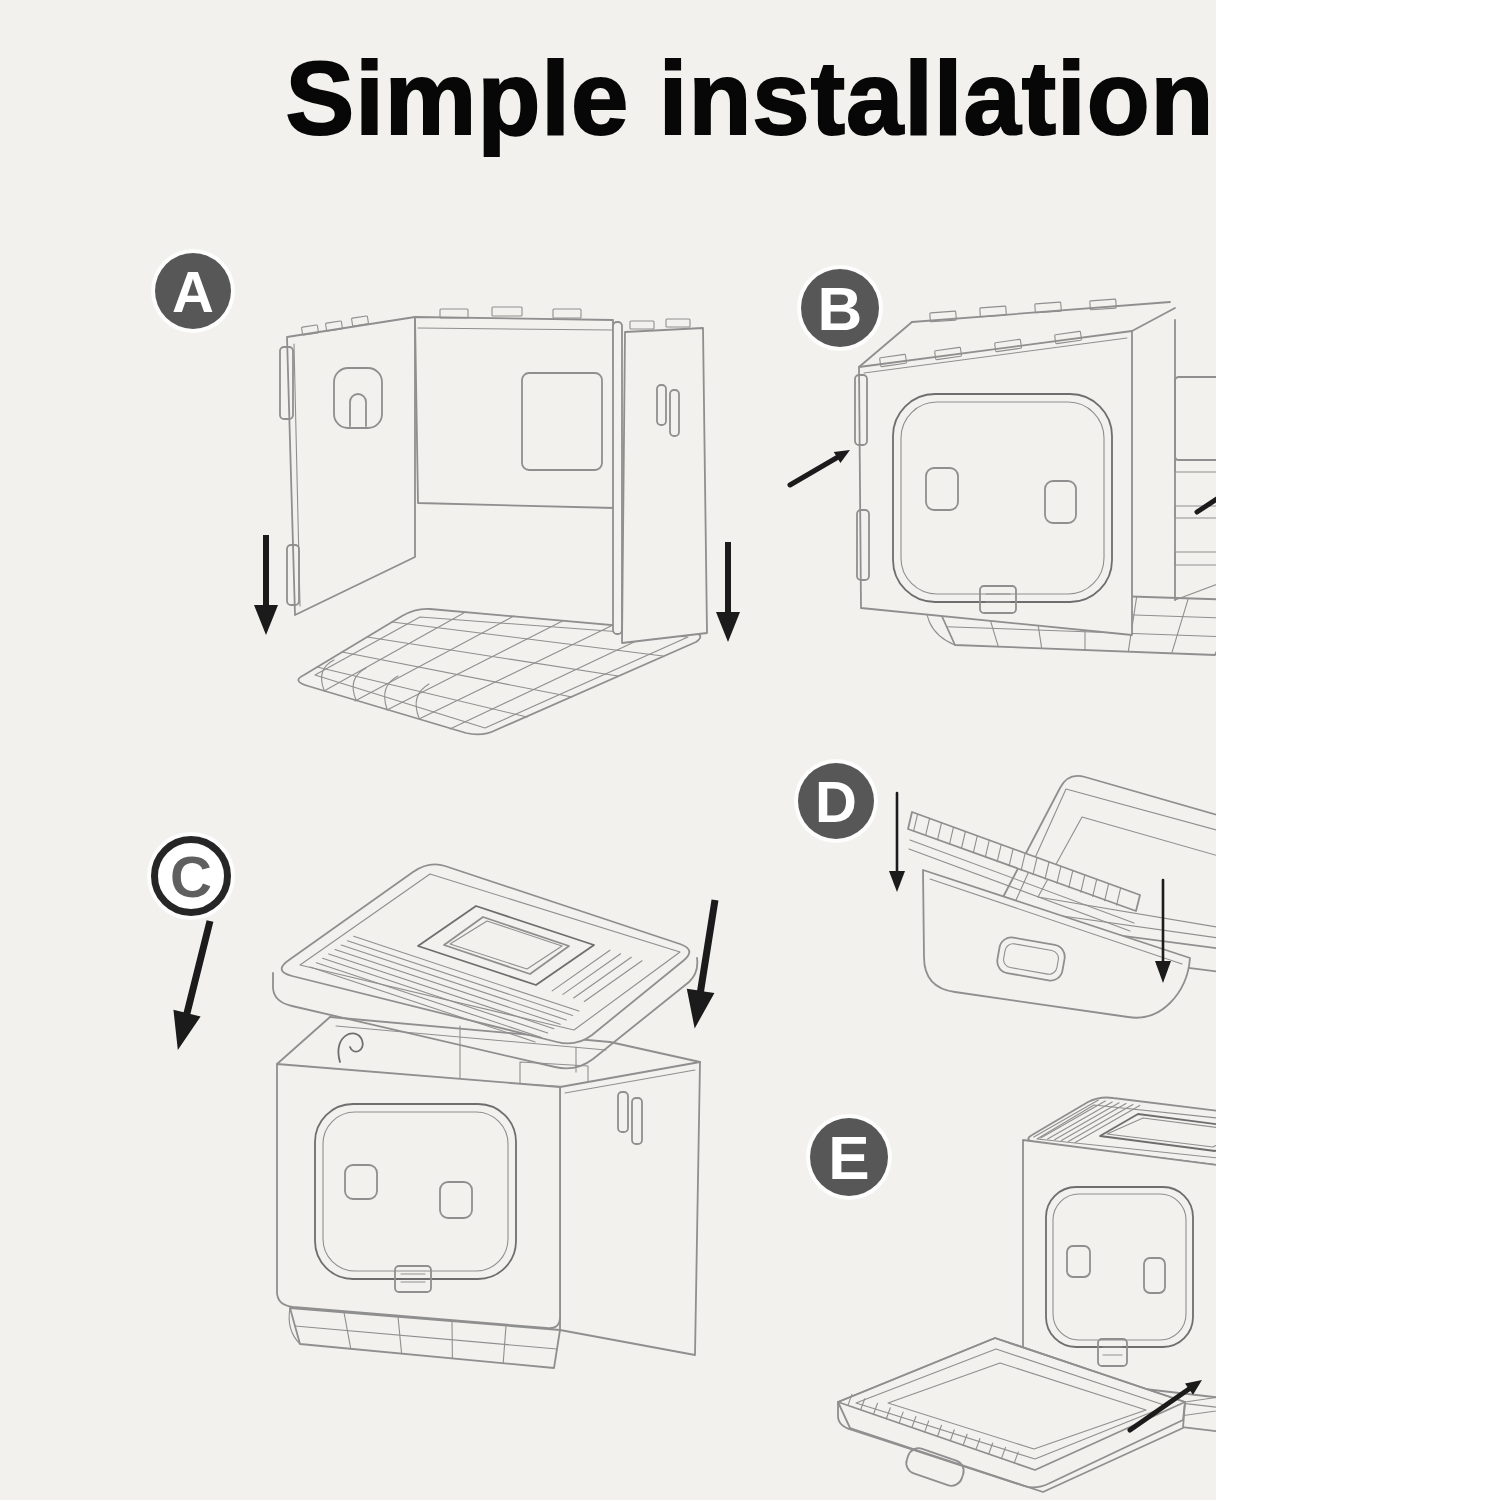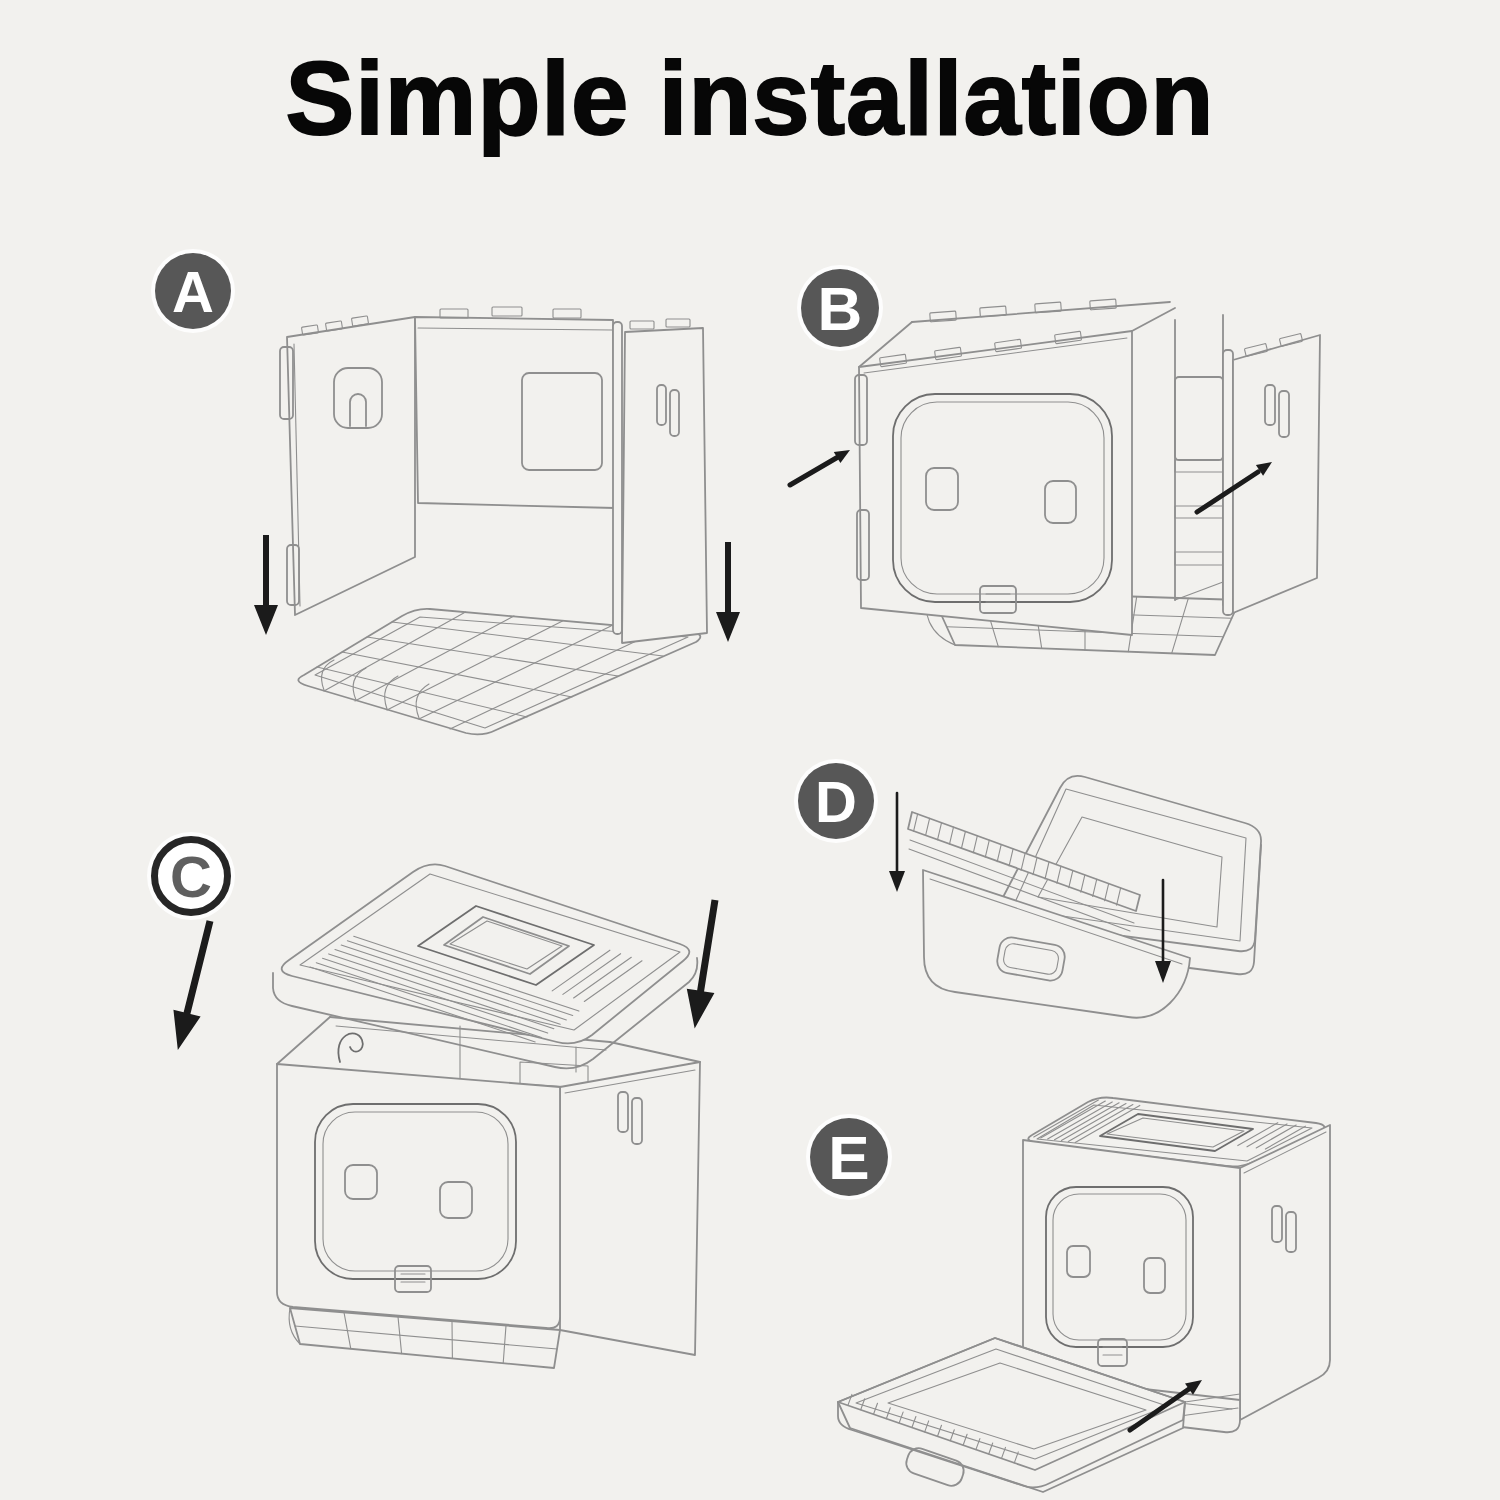--- a/index.html
+++ b/index.html
@@ -1,17 +1,17 @@
 <!DOCTYPE html>
 <html style="--bg: #f2f1ee; --line: #8f8f8f; --line-dark: #6e6e6e; --arrow: #1b1b1b; --badge-bg: #575757; --badge-fg: #ffffff; --badge-ring: #262626; --badge-ring-fg: #5f5f5f; --title: #070707;"><head>
 <meta charset="utf-8">
 <style>
   html,body{margin:0;padding:0;}
   body{font-family:"Liberation Sans","DejaVu Sans",sans-serif;}
-  #stage{position:relative;width:1500px;height:1500px;background:var(--bg,#f2f1ee);overflow:hidden;}
+  #stage{position:relative;width:1216px;height:1500px;background:var(--bg,#f2f1ee);overflow:hidden;}
   .title{position:absolute;left:0;top:40px;width:1500px;text-align:center;
          font-size:103px;font-weight:bold;letter-spacing:1px;color:var(--title,#070707);
          -webkit-text-stroke:2px currentColor;}
   .badge{position:absolute;border-radius:50%;display:flex;align-items:center;justify-content:center;
          font-weight:bold;background:var(--badge-bg,#575757);color:var(--badge-fg,#fff);
          box-shadow:0 0 0 4px rgba(255,255,255,.85);}
   .badge.ring{background:#ffffff;border:7px solid var(--badge-ring,#262626);color:var(--badge-ring-fg,#5f5f5f);}
   .illus{position:absolute;}
   .ln{fill:none;stroke:var(--line,#8f8f8f);stroke-width:1.8;stroke-linejoin:round;stroke-linecap:round;}
   .lnf{fill:var(--bg,#f2f1ee);stroke:var(--line,#8f8f8f);stroke-width:1.8;stroke-linejoin:round;stroke-linecap:round;}

